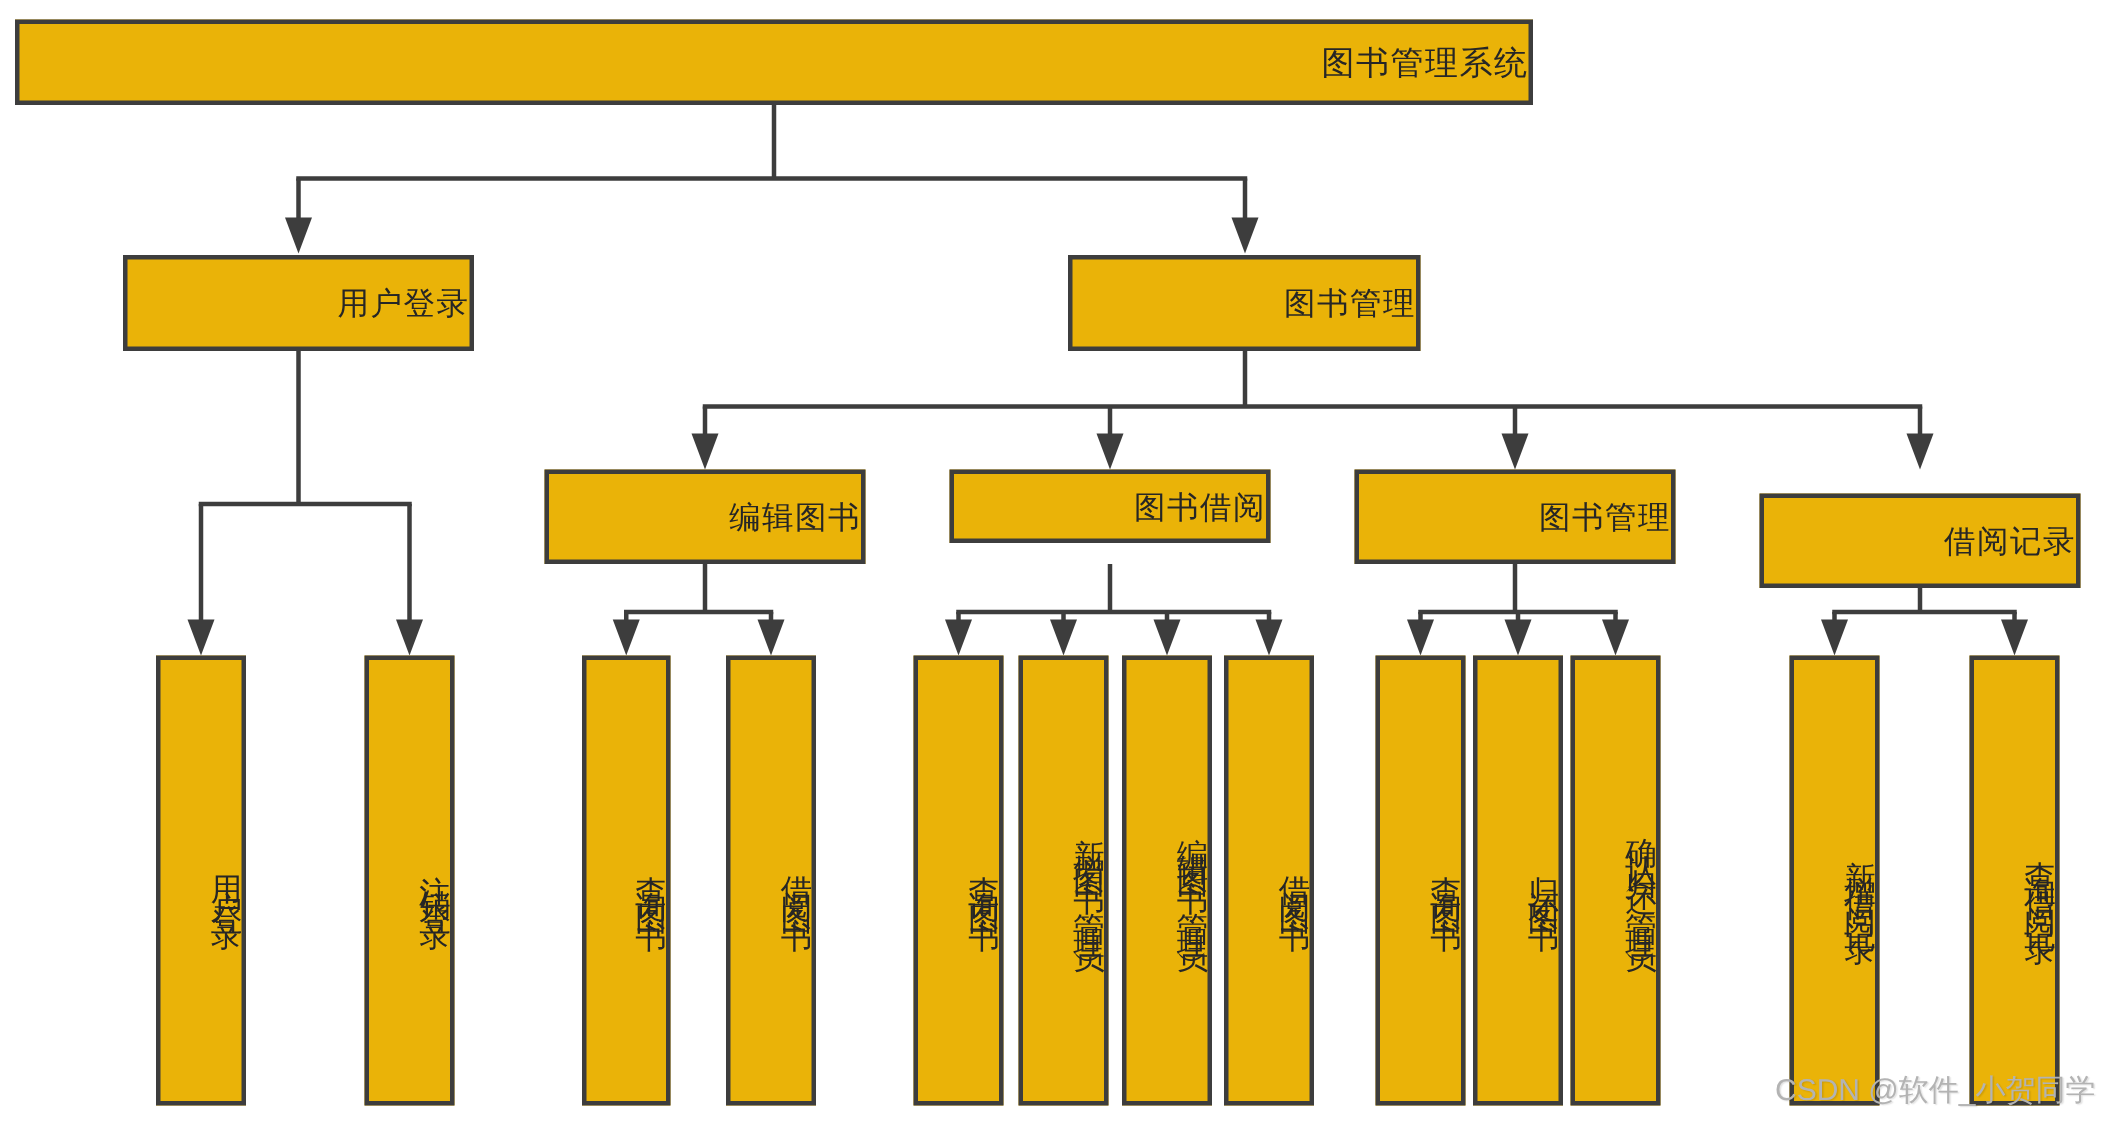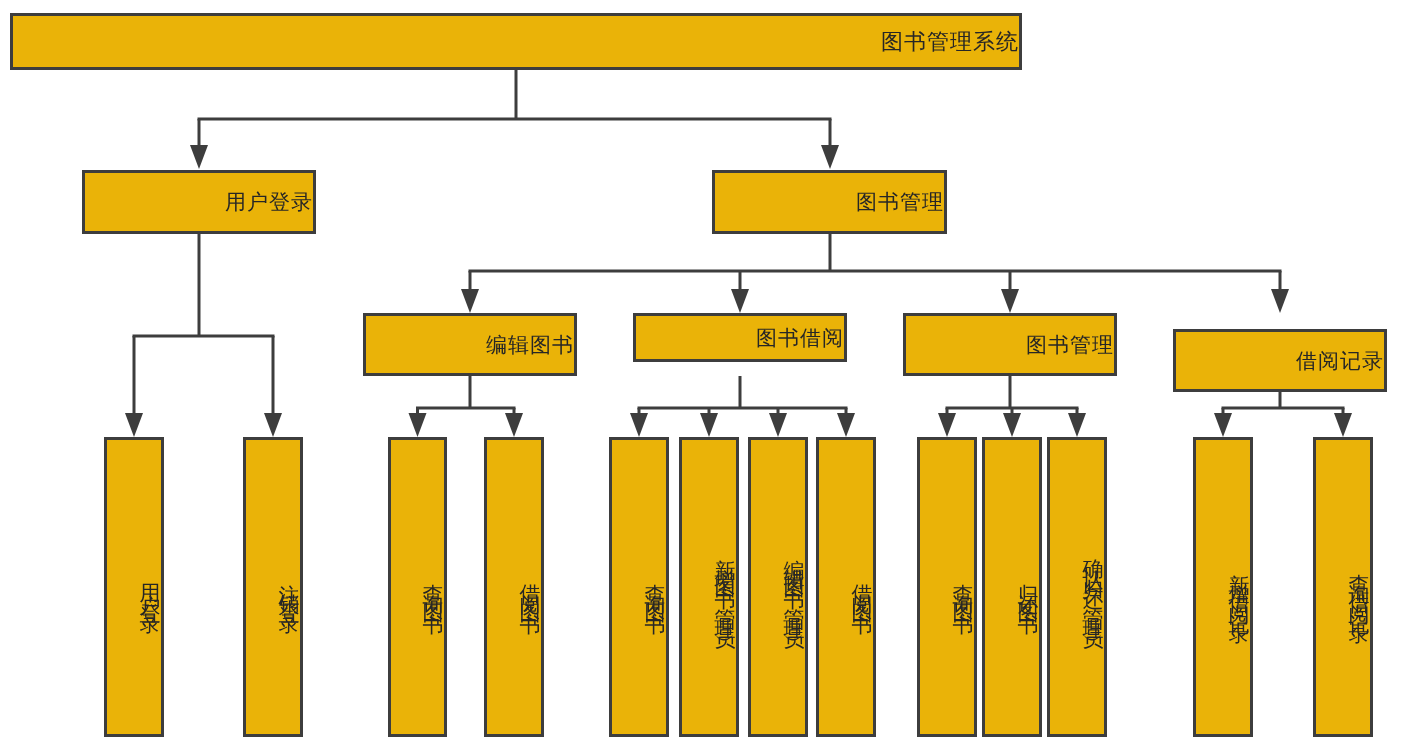--- a/index.html
+++ b/index.html
@@ -207,14 +207,15 @@
     <span>确认归还（管理员）</span>
   </div>
 
   <div class="box leaf" style="left:1193px;top:437px;width:60px;height:300px;">
     <span>新增借阅记录</span>
   </div>
   <div class="box leaf" style="left:1313px;top:437px;width:60px;height:300px;">
     <span>查询借阅记录</span>
   </div>
 
+  <div class="watermark">CSDN @软件_小贺同学</div>
 
 </div>
 
 </body></html>

